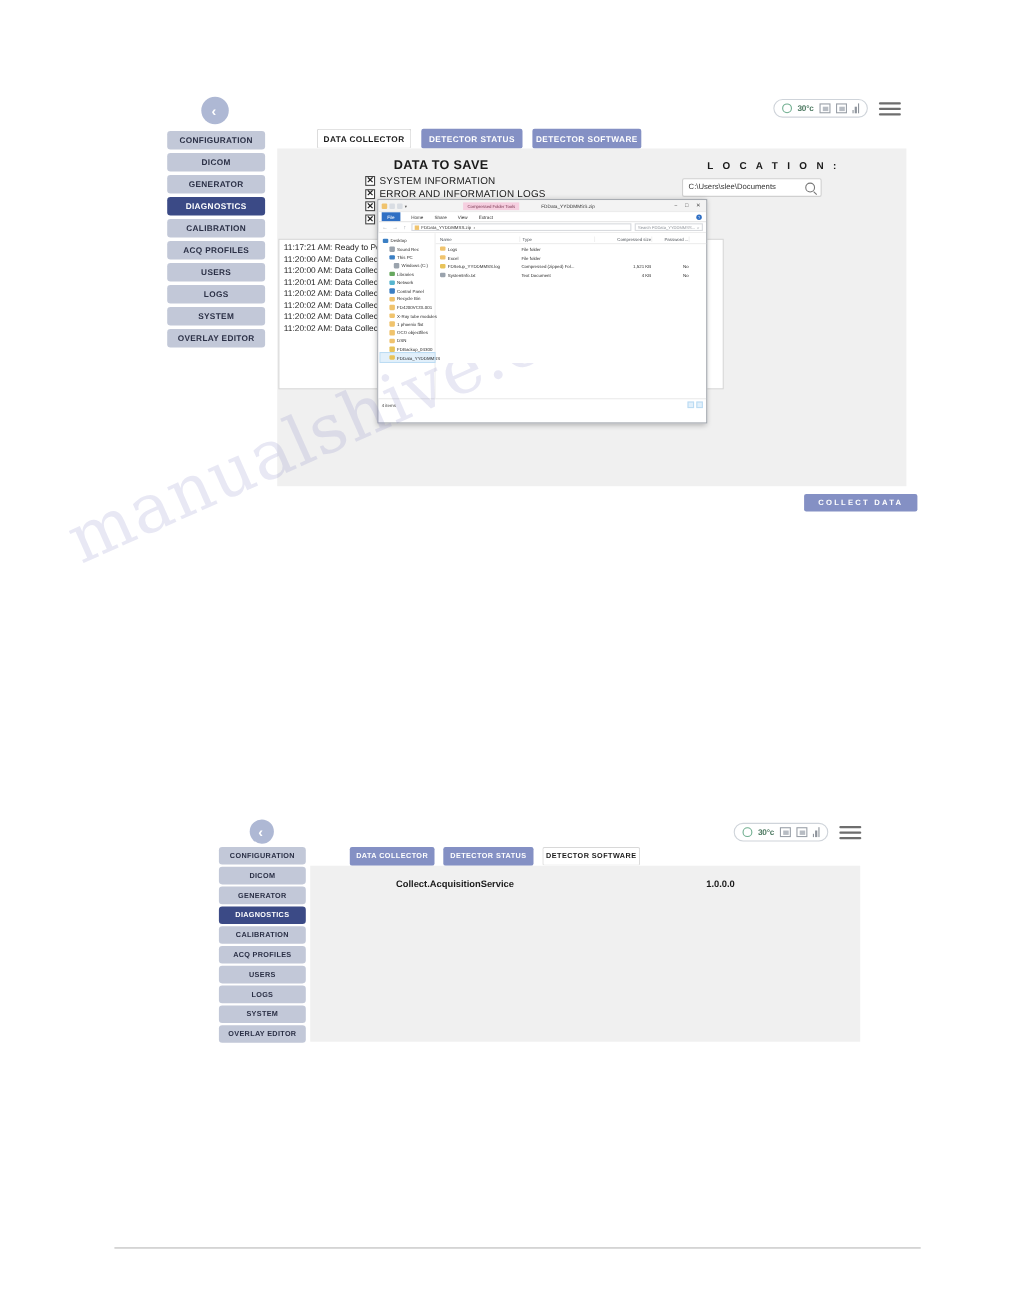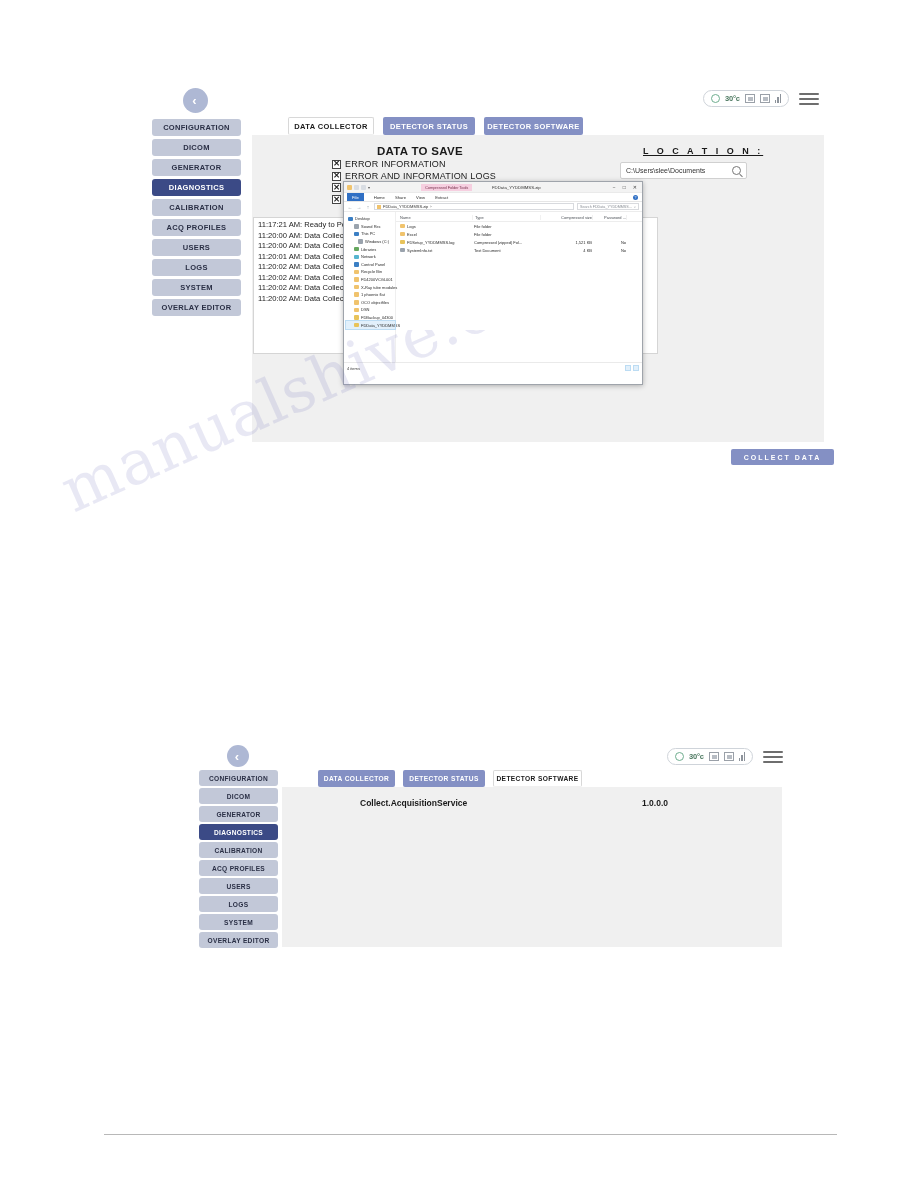--- a/index.html
+++ b/index.html
@@ -126,21 +126,20 @@
 
   .hdr {
     position: absolute;
     font-weight: bold;
     color: #1a1a1a;
   }
   .loc-label {
     position: absolute;
     font-weight: bold; color: #1a1a1a;
     letter-spacing: 3px;
-    text-decoration: underline;
   }
   .loc-field {
     position: absolute;
     background: #fff;
     border: 1px solid #d0d0d0;
     border-radius: 2px;
     display: flex; align-items: center;
     padding: 0 5px;
   }
   .loc-field .val { font-size: 7px; color: #333; flex: 1; }
@@ -391,25 +390,25 @@
       <div class="tab" style="width:92px; height:18px; font-size:7.5px;">
         <span>DETECTOR STATUS</span>
       </div>
       <div class="tab" style="width:99px; height:18px; font-size:7.5px;">
         <span>DETECTOR SOFTWARE</span>
       </div>
     </div>
 
     <div class="panel" style="left:252px; top:135px; width:572px; height:307px;"></div>
 
-    <div class="hdr" style="left:351px; top:145px; font-size:11.5px; letter-spacing:0.3px;padding-left:26px;">DATA TO SAVE</div>
+    <div class="hdr" style="left:332px; top:145px; font-size:11.5px; letter-spacing:0.3px;padding-left:26px;">DATA TO SAVE</div>
 
     <div class="chk-row" style="left:332px; top:159px;">
       <span class="chk">✕</span>
-      <span class="chk-label">ERROR INFORMATION</span>
+      <span class="chk-label">SYSTEM INFORMATION</span>
     </div>
     <div class="chk-row" style="left:332px; top:171px;">
       <span class="chk">✕</span>
       <span class="chk-label">ERROR AND INFORMATION LOGS</span>
     </div>
     <div class="chk-row" style="left:332px; top:183px;">
       <span class="chk">✕</span>
       <span class="chk-label"></span>
     </div>
     <div class="chk-row" style="left:332px; top:195px;">

